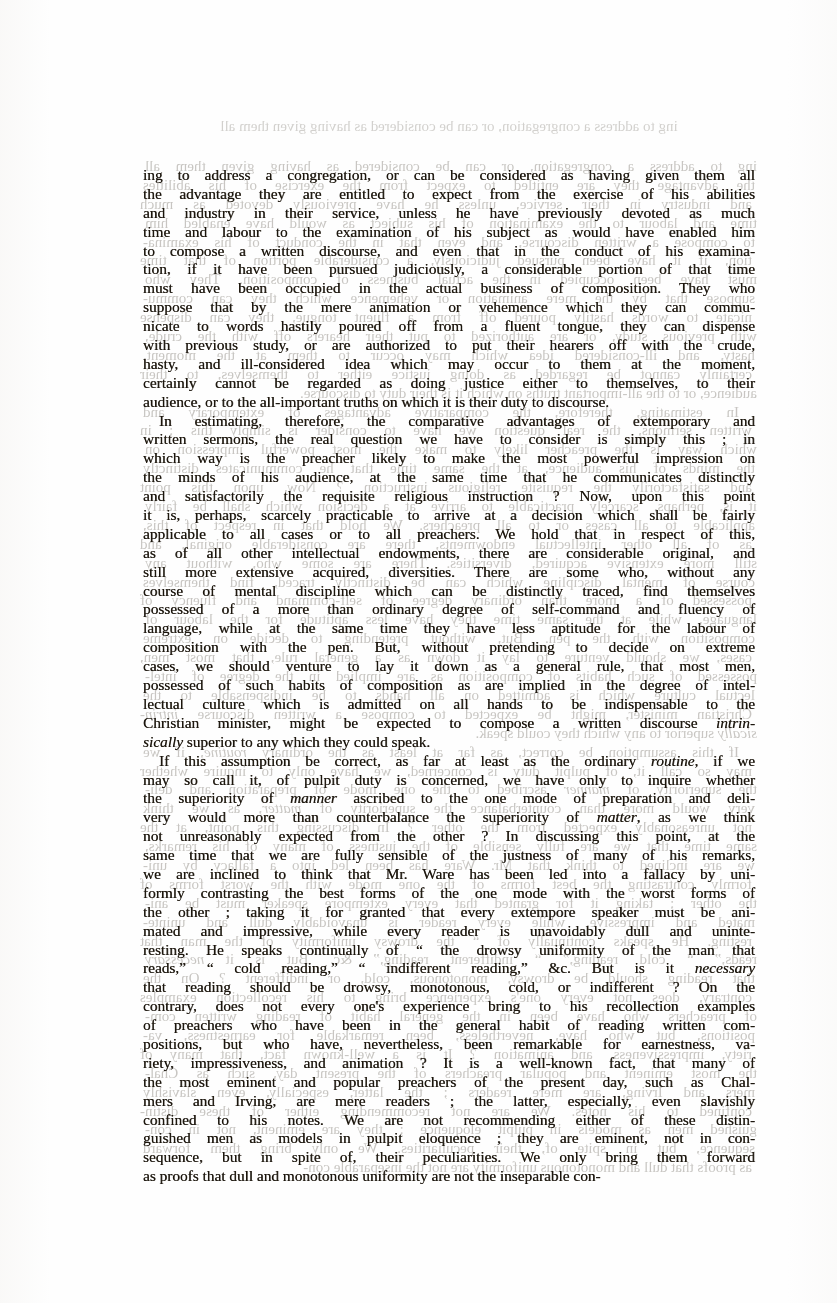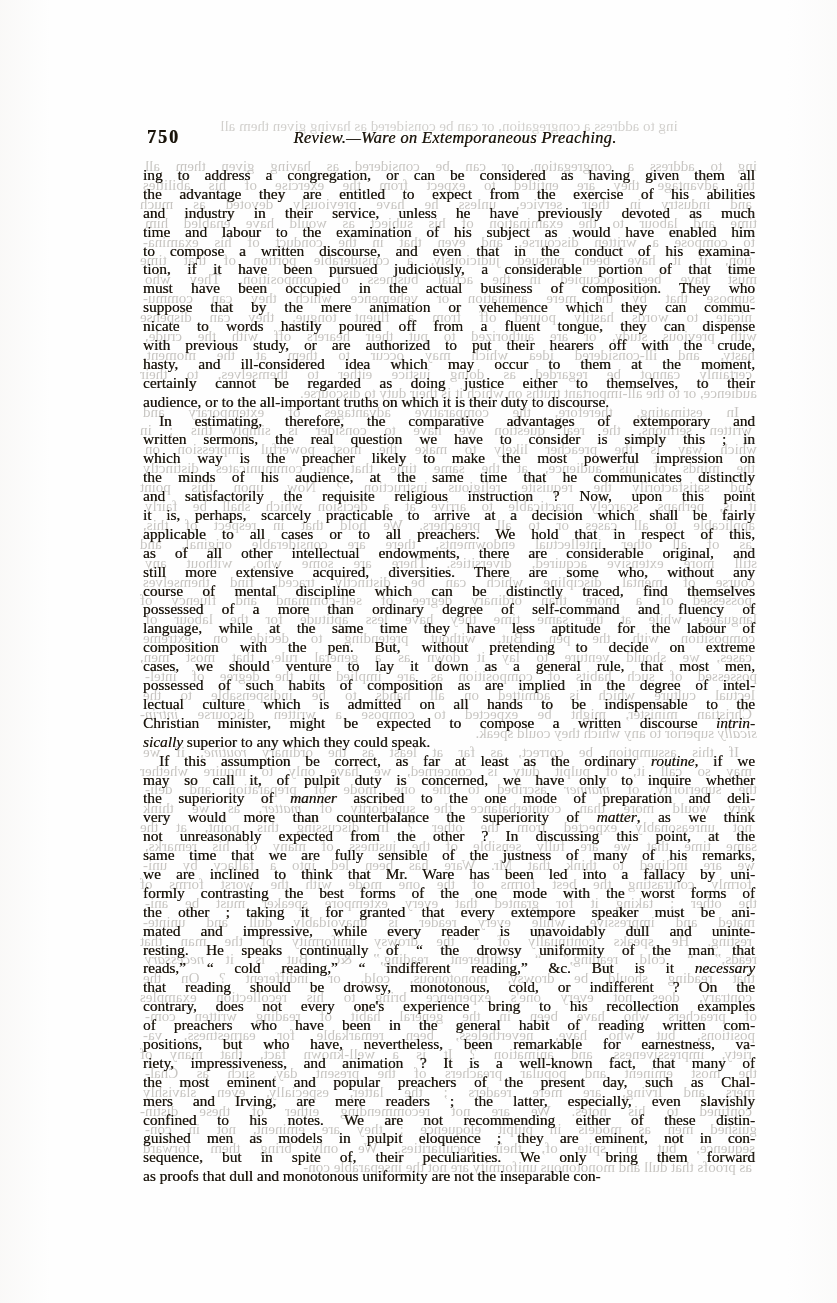--- a/index.html
+++ b/index.html
@@ -102,24 +102,20 @@
     text-align: center;
   }
 </style>
 </head>
 <body>
 
 <div class="scan-page">
 
   <div class="bleed-head" aria-hidden="true">ing to address a congregation, or can be considered as having given them all</div>
 
-  <div class="runhead">
-    <span class="page-number">750</span>
-    <span class="running-title">Review.—Ware on Extemporaneous Preaching.</span>
-  </div>
 
   <div class="bleed" id="bleed-col" aria-hidden="true">
       <div class="line"><span>ing to address a congregation, or can be considered as having given them all</span></div>
       <div class="line"><span>the advantage they are entitled to expect from the exercise of his abilities</span></div>
       <div class="line"><span>and industry in their service, unless he have previously devoted as much</span></div>
       <div class="line"><span>time and labour to the examination of his subject as would have enabled him</span></div>
       <div class="line"><span>to compose a written discourse, and even that in the conduct of his examina-</span></div>
       <div class="line"><span>tion, if it have been pursued judiciously, a considerable portion of that time</span></div>
       <div class="line"><span>must have been occupied in the actual business of composition.  They who</span></div>
       <div class="line"><span>suppose that by the mere animation or vehemence which they can commu-</span></div>

